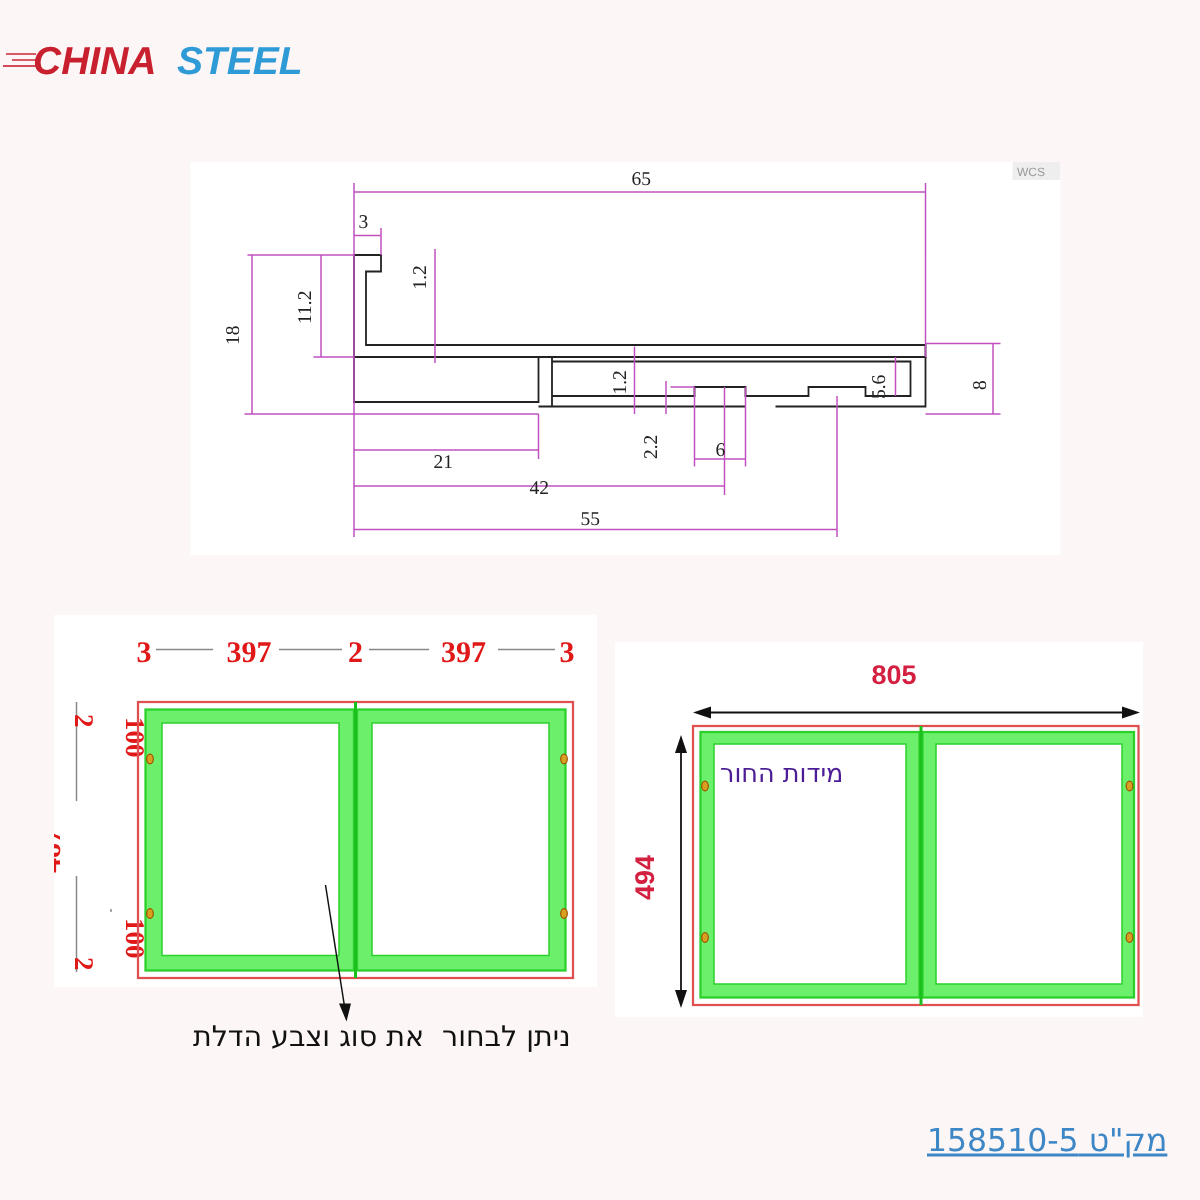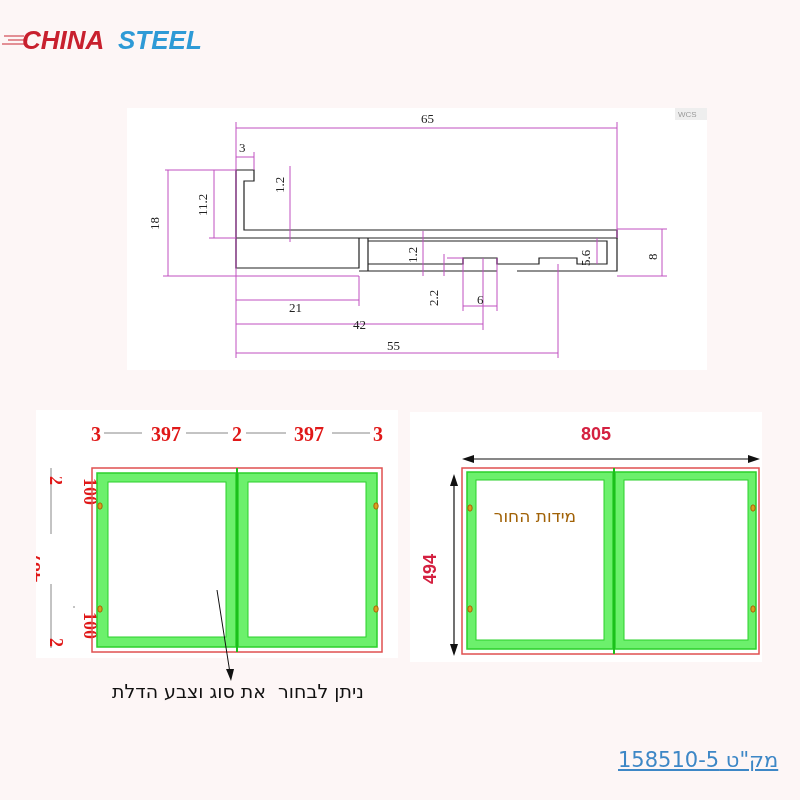--- a/index.html
+++ b/index.html
@@ -161,23 +161,23 @@
       <ellipse cx="340" cy="199" rx="2.2" ry="3.2"></ellipse>
     </g>
   </svg>
 </div>
 
 <svg class="abs" style="left:205px; top:585px;" width="40" height="100" viewBox="0 0 40 100">
   <line x1="12" y1="5" x2="25" y2="88" stroke="#111" stroke-width="1"></line>
   <polygon points="21,84 29,84 26,96" fill="#111"></polygon>
 </svg>
 
-<div class="abs hebrew" style="left:112px; top:680px; width:285px; font-size:19px; color:#111; text-align:left; white-space:pre;">ניתן לבחור  את סוג וצבע הדלת</div>
-
-<div class="abs panel-white" style="left:410px; top:412px; width:352px; height:250px;">
+<div class="abs hebrew" style="left:112px; top:680px; width:285px; font-size:19px; color:#111; text-align:center; white-space:pre;">ניתן לבחור  את סוג וצבע הדלת</div>
+
+<div class="abs panel-white" style="left:410px; top:428px; width:352px; height:250px;">
   <svg width="352" height="250" viewBox="0 0 352 250" xmlns="http://www.w3.org/2000/svg">
     <text x="186" y="28" text-anchor="middle" font-family="Liberation Sans, sans-serif" font-size="18" font-weight="bold" fill="#d42040">805</text>
 
     <line x1="60" y1="47" x2="345" y2="47" stroke="#111" stroke-width="1.2"></line>
     <polygon points="52,47 64,43 64,51" fill="#111"></polygon>
     <polygon points="350,47 338,43 338,51" fill="#111"></polygon>
 
     <line x1="44" y1="68" x2="44" y2="238" stroke="#111" stroke-width="1.2"></line>
     <polygon points="44,62 40,74 48,74" fill="#111"></polygon>
     <polygon points="44,244 40,232 48,232" fill="#111"></polygon>
@@ -190,15 +190,15 @@
     <rect x="214" y="68" width="124" height="160" fill="#fff" stroke="#2bd02b" stroke-width="1"></rect>
     <line x1="204" y1="56" x2="204" y2="242" stroke="#1cc01c" stroke-width="2"></line>
     <g fill="#d8a020" stroke="#a05000" stroke-width="0.8">
       <ellipse cx="60" cy="96" rx="2.2" ry="3.2"></ellipse>
       <ellipse cx="60" cy="197" rx="2.2" ry="3.2"></ellipse>
       <ellipse cx="343" cy="96" rx="2.2" ry="3.2"></ellipse>
       <ellipse cx="343" cy="197" rx="2.2" ry="3.2"></ellipse>
     </g>
   </svg>
 </div>
-<div class="abs hebrew" style="left:480px; top:506px; width:110px; font-size:17px; color:#a16207; text-align:center;">מידות החור</div>
+<div class="abs hebrew" style="left:480px; top:506px; width:110px; font-size:17px; color:#4c1d95; text-align:left;">מידות החור</div>
 
 <a class="abs sku-link" href="#" style="left:618px; top:748px;">מק"ט 158510-5</a>
 
 </body></html>

